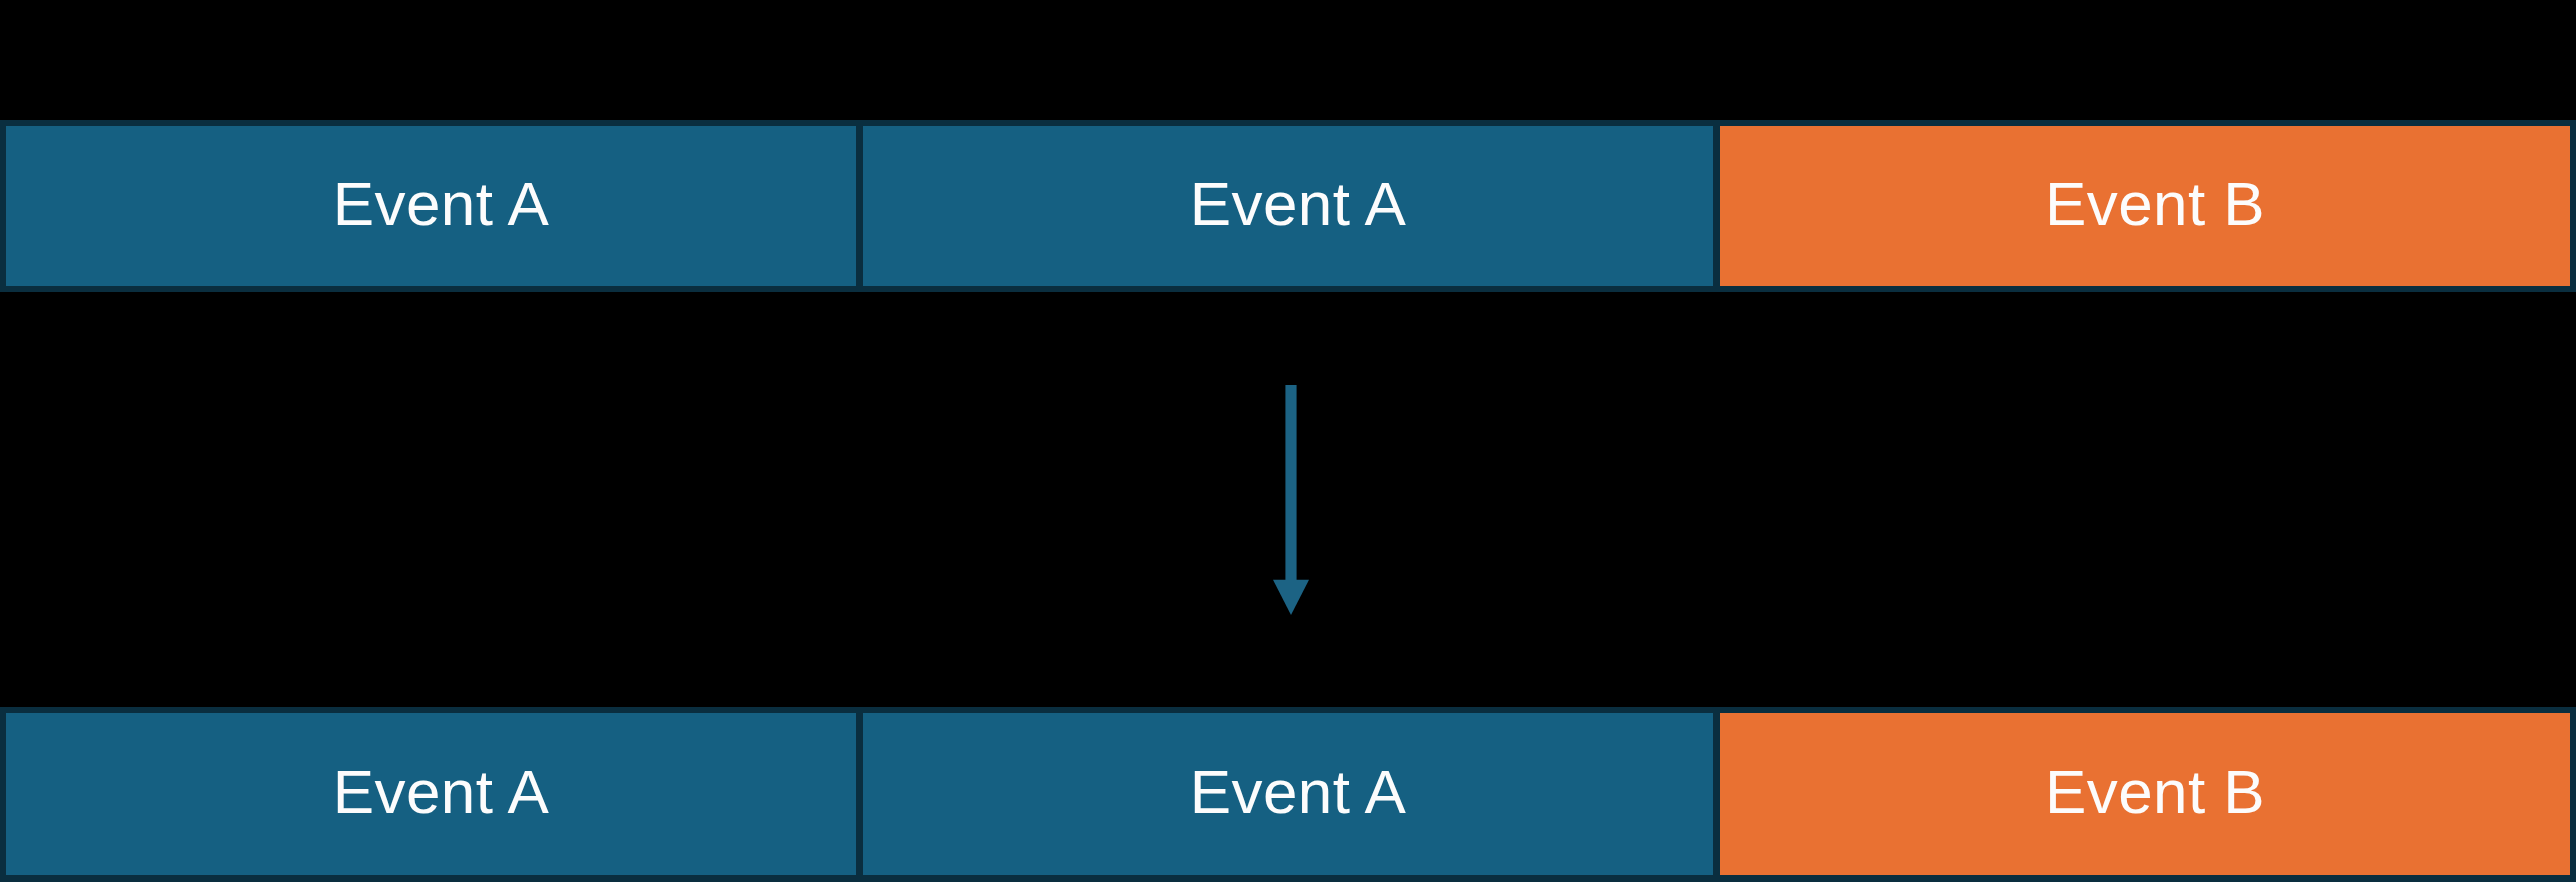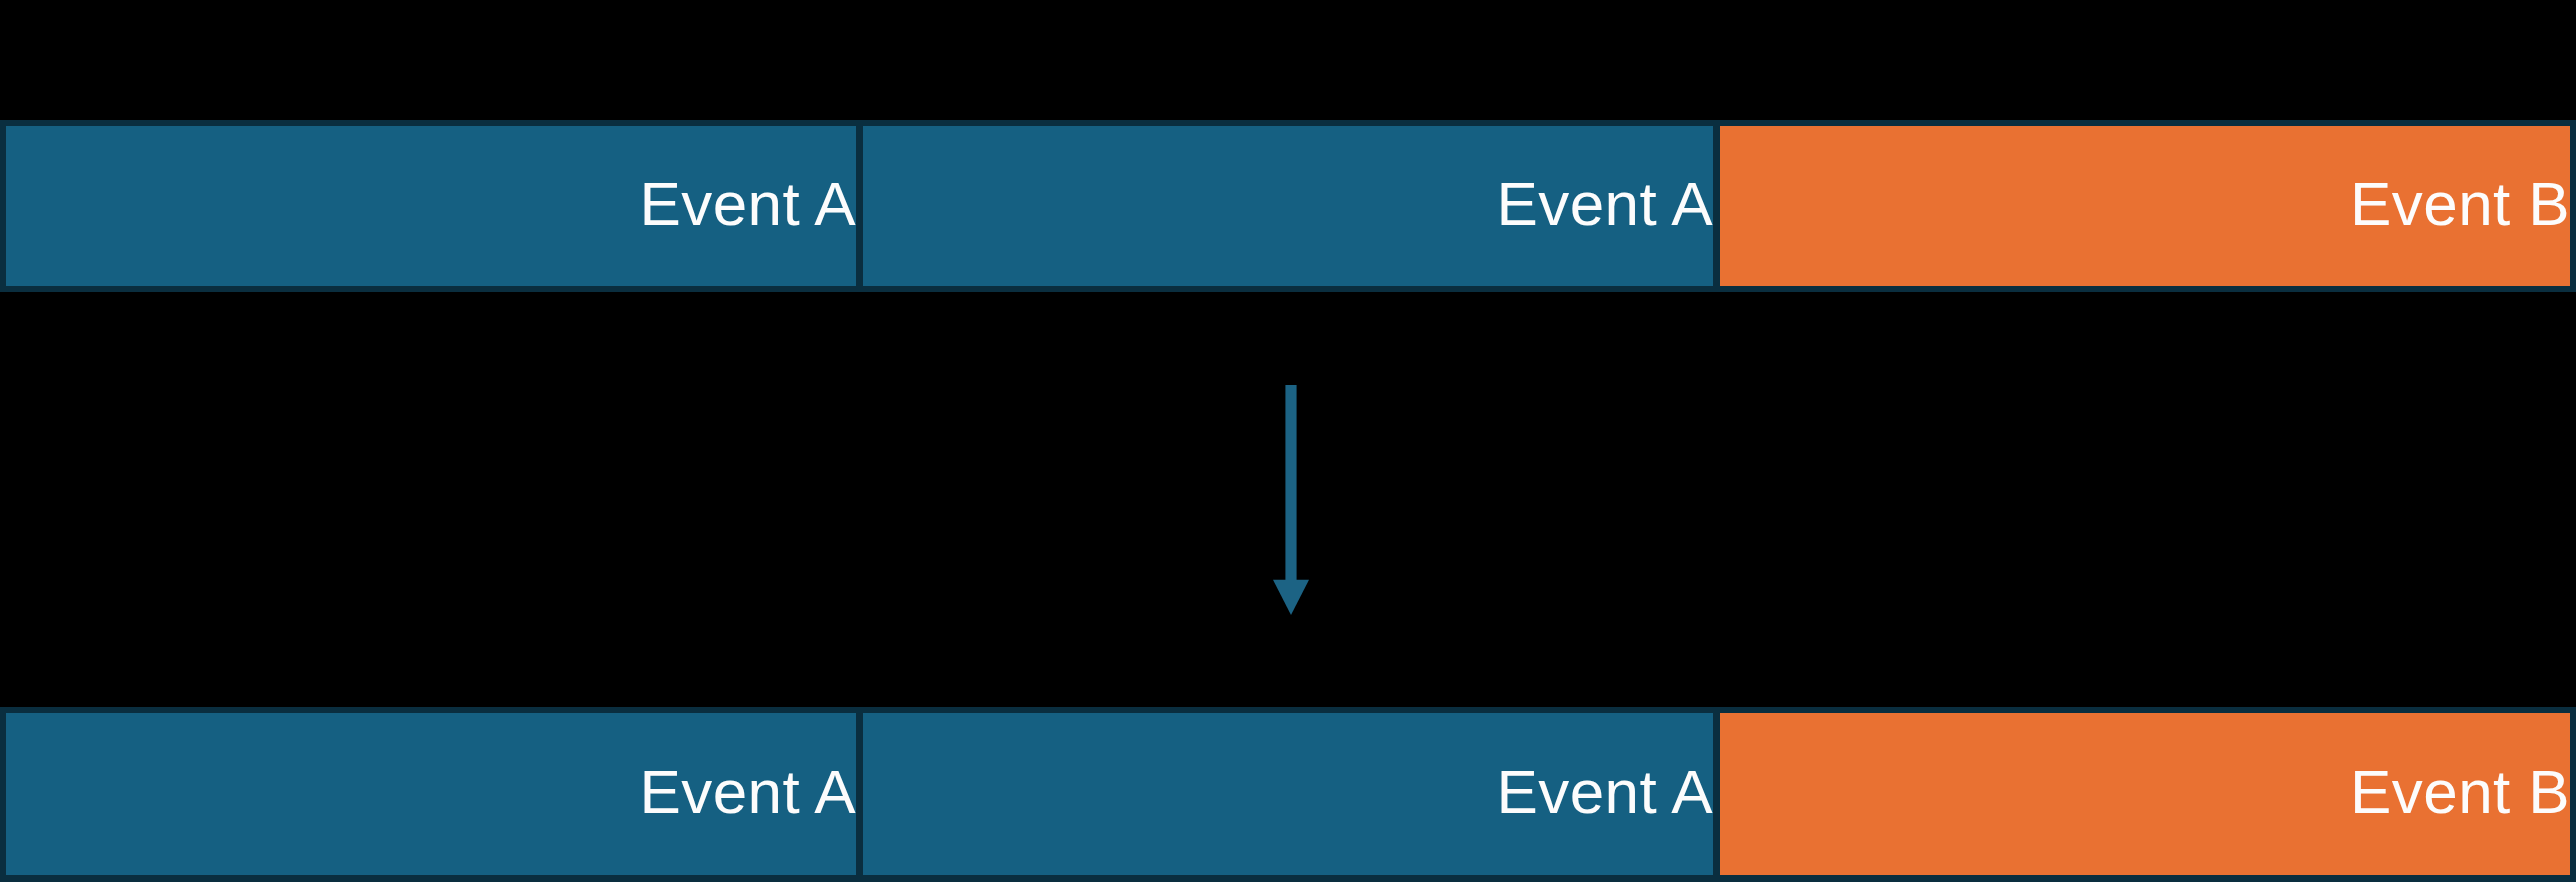--- a/index.html
+++ b/index.html
@@ -26,21 +26,21 @@
     gap: 6.9px;
     padding: 6px;
     box-sizing: border-box;
   }
   .row-top { top: 120px; }
   .row-bottom { top: 707px; height: 175px; padding-bottom: 6.9px; }
   .block {
     flex: 1 1 0;
     display: flex;
     align-items: center;
-    justify-content: flex-end;
+    justify-content: center;
     padding-left: 20px;
   }
   .label {
     font-size: 62px;
     line-height: 1;
     letter-spacing: 0.4px;
     color: inherit;
     transform: translateY(-1.7px);
   }
   .arrow {

